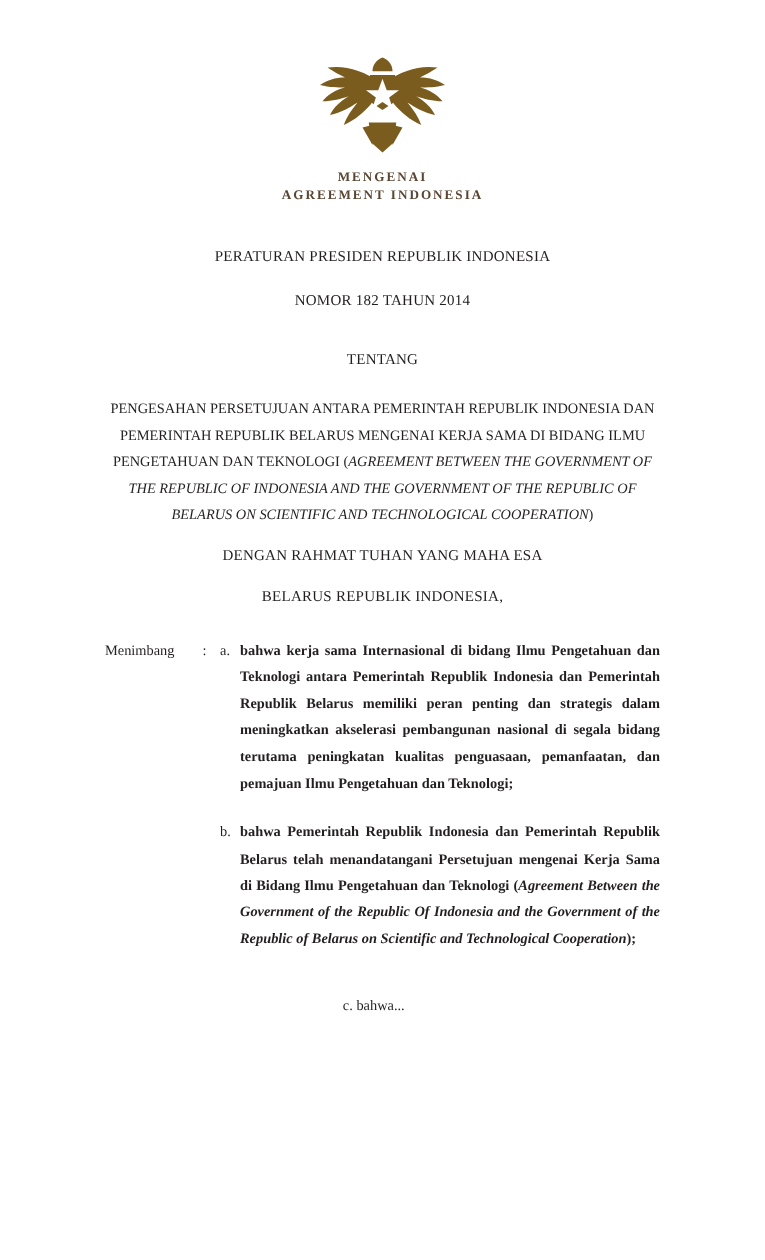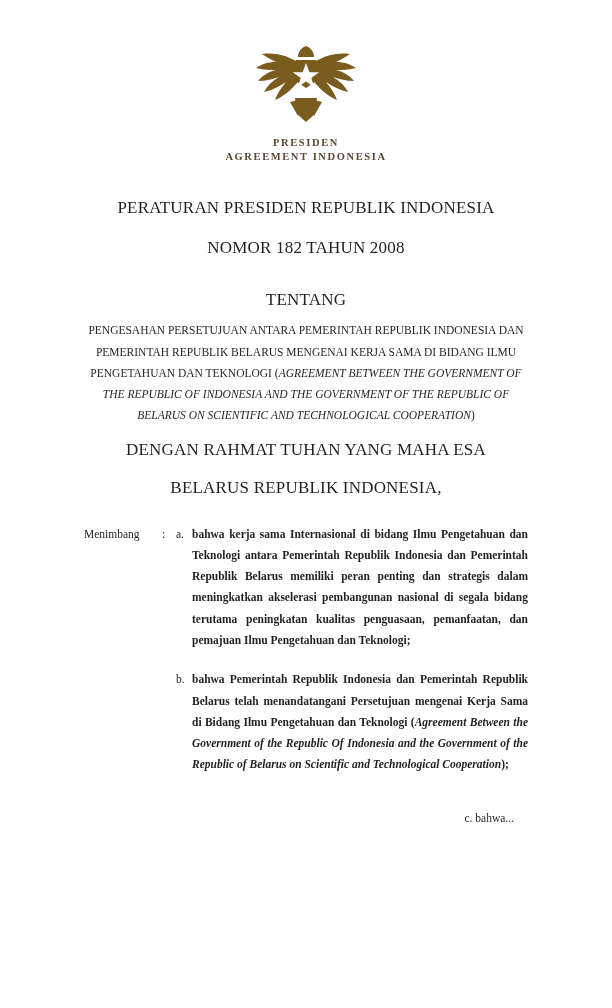--- a/index.html
+++ b/index.html
@@ -34,29 +34,29 @@
     color: #5a4632;
     line-height: 1.35;
     margin-top: 4px;
   }
   .doc-body {
     padding: 0 84px;
     box-sizing: border-box;
   }
   .center-line {
     text-align: center;
-    font-size: 17px;
+    font-size: 12px;
     letter-spacing: 0.2px;
   }
   .t-title { margin-top: 34px; }
   .t-nomor { margin-top: 20px; }
   .t-tentang { margin-top: 32px; }
 
   .judul {
-    margin-top: 10px;
+    margin-top: 22px;
     text-align: center;
     font-size: 11.5px;
     line-height: 1.85;
   }
   .judul i { font-style: italic; }
 
   .t-rahmat { margin-top: 13px; }
   .t-presiden { margin-top: 18px; }
 
   .clause {
@@ -89,21 +89,21 @@
   .item-text {
     flex: 1 1 auto;
     text-align: justify;
     text-justify: inter-word;
     font-weight: bold;
   }
   .item-text i { font-style: italic; }
 
   .continuation {
     margin-top: 36px;
-    text-align: right;
+    text-align: center;
     font-size: 11.5px;
     padding-right: 14px;
   }
 </style>
 </head>
 <body>
 
 <div class="page">
 
   <div class="emblem">
@@ -123,29 +123,29 @@
           <path d="M44 66 L52 64 L52 80 Z"></path>
           <path d="M76 66 L68 64 L68 80 Z"></path>
         </g>
 
         <g fill="#ffffff">
           <polygon points="60,27 63.4,36.2 73.2,36.2 65.3,41.9 68.3,51.2 60,45.6 51.7,51.2 54.7,41.9 46.8,36.2 56.6,36.2"></polygon>
         </g>
       </svg>
     </span>
     <div class="emblem-caption">
-      <div>PRESIDEN</div>
+      <div>MENGENAI</div>
       <div>AGREEMENT INDONESIA</div>
     </div>
   </div>
 
   <div class="doc-body">
 
     <div class="center-line t-title">PERATURAN PRESIDEN REPUBLIK INDONESIA</div>
-    <div class="center-line t-nomor">NOMOR 182 TAHUN 2008</div>
+    <div class="center-line t-nomor">NOMOR 182 TAHUN 2014</div>
     <div class="center-line t-tentang">TENTANG</div>
 
     <div class="judul">
       <span>PENGESAHAN PERSETUJUAN ANTARA PEMERINTAH REPUBLIK INDONESIA DAN PEMERINTAH REPUBLIK BELARUS MENGENAI KERJA SAMA DI BIDANG ILMU PENGETAHUAN DAN TEKNOLOGI (</span><i>AGREEMENT BETWEEN THE GOVERNMENT OF THE REPUBLIC OF INDONESIA AND THE GOVERNMENT OF THE REPUBLIC OF BELARUS ON SCIENTIFIC AND TECHNOLOGICAL COOPERATION</i><span>)</span>
     </div>
 
     <div class="center-line t-rahmat">DENGAN RAHMAT TUHAN YANG MAHA ESA</div>
     <div class="center-line t-presiden">BELARUS REPUBLIK INDONESIA,</div>
 
     <div class="clause">

